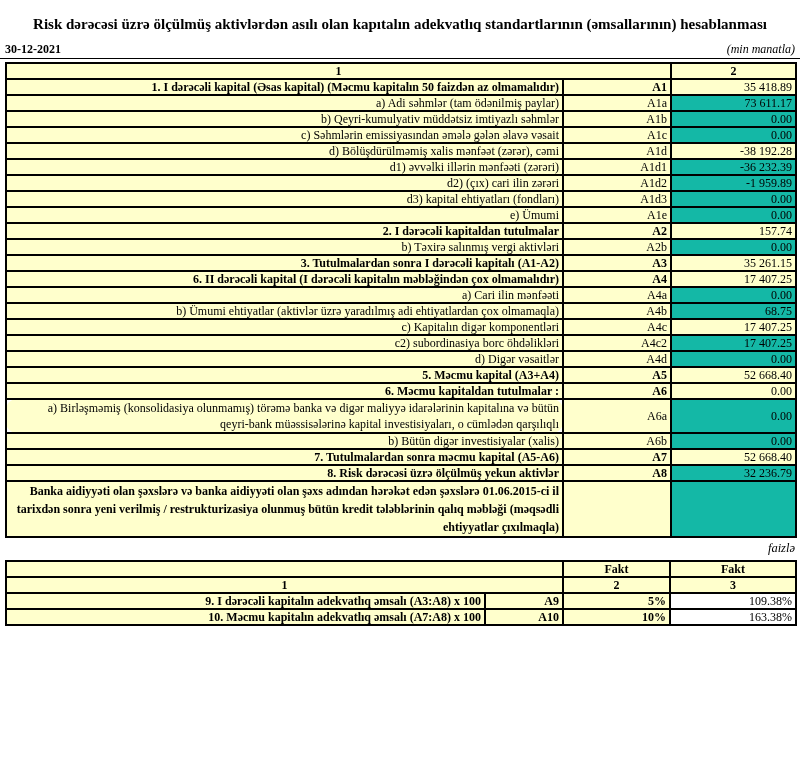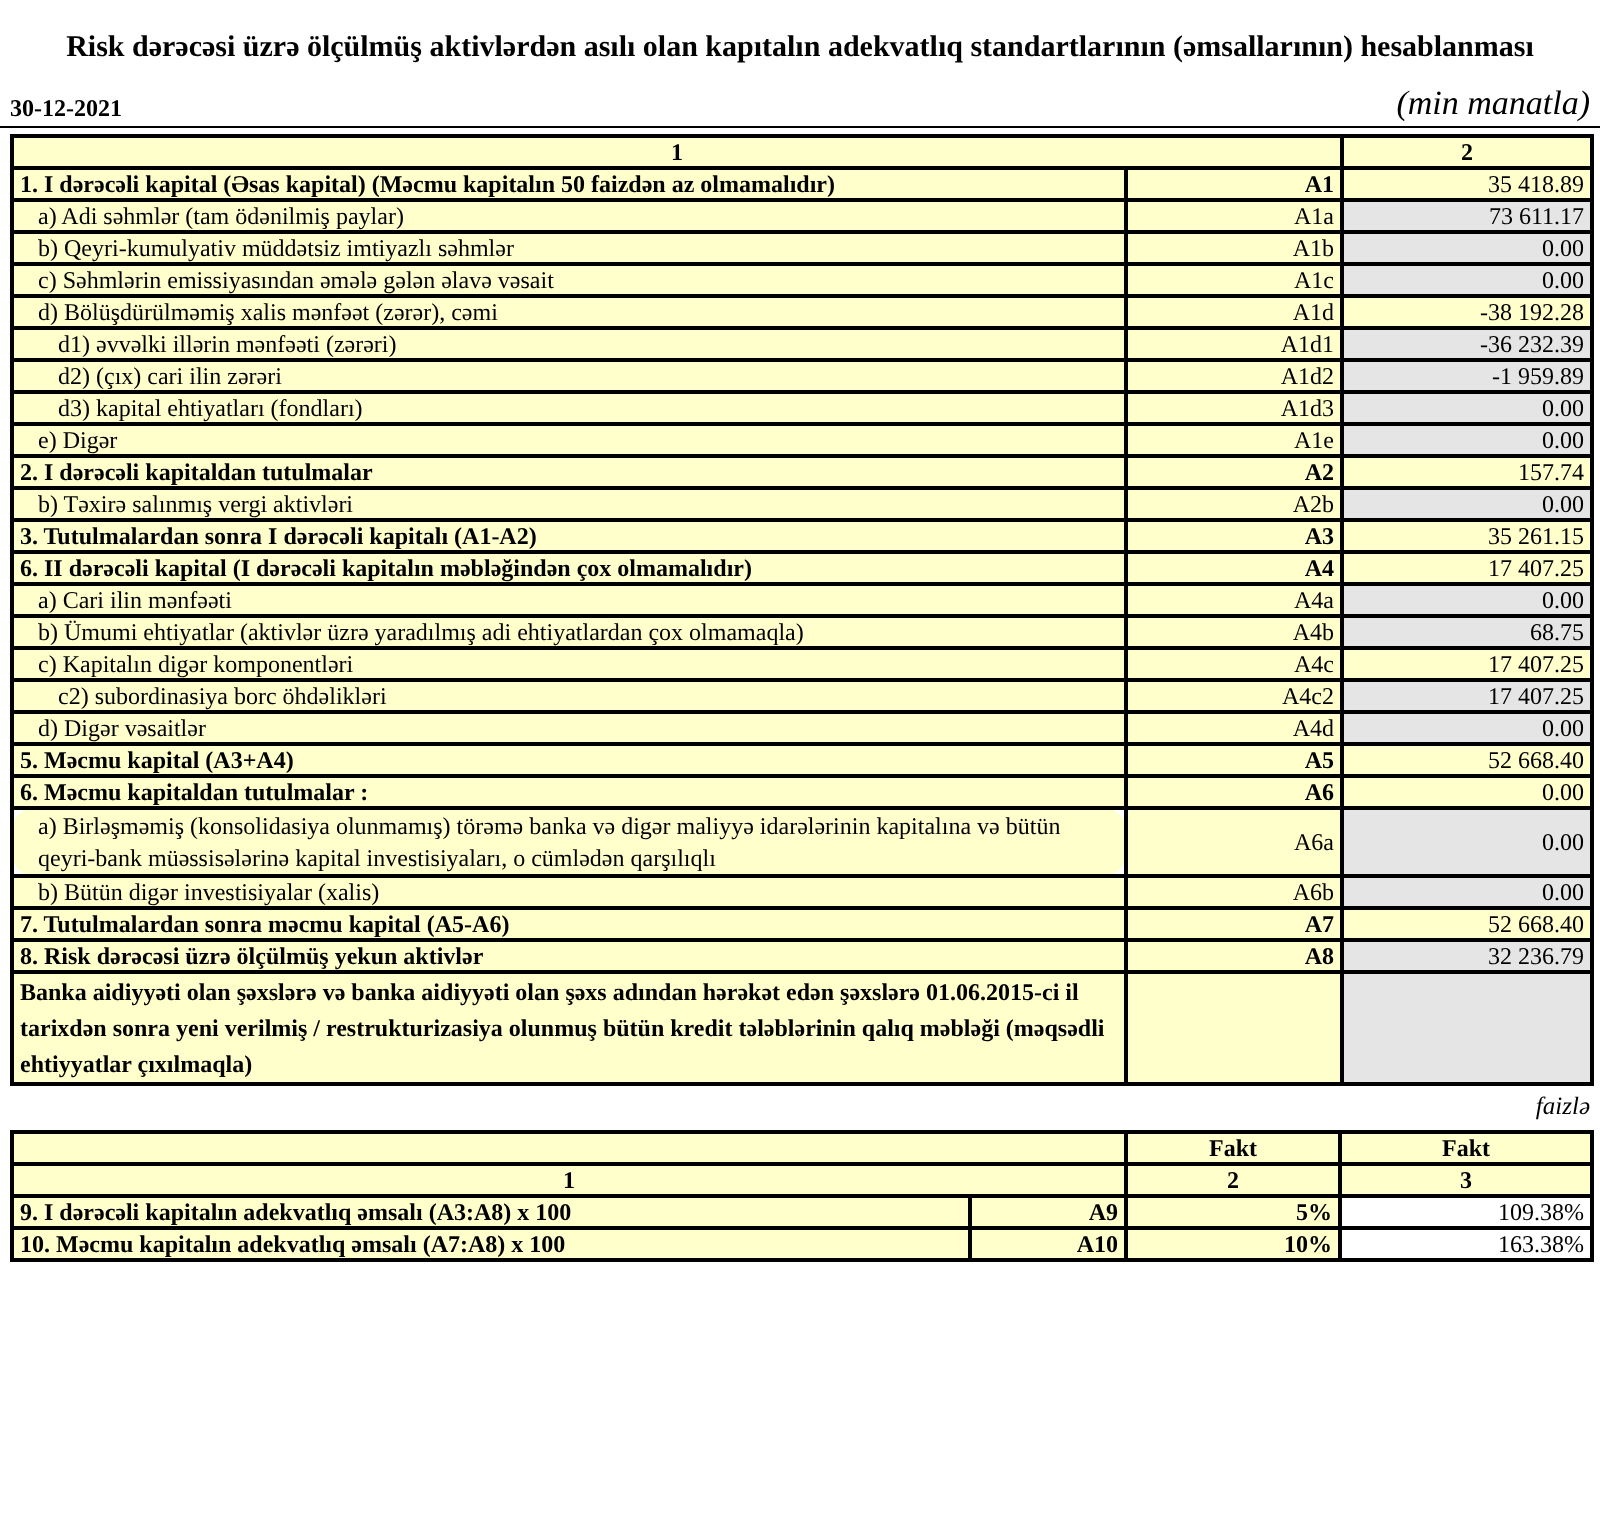--- a/index.html
+++ b/index.html
@@ -12,36 +12,36 @@
   }
   .title {
     text-align:center; font-weight:bold; font-size:15px; line-height:22px;
     margin:13px 28px 5px 28px;
   }
   .meta {
     display:flex; justify-content:space-between; align-items:flex-end;
     padding:2px 5px 1px 5px; border-bottom:1px solid var(--border);
   }
   .date { font-weight:bold; font-size:12px; }
-  .unit { font-style:italic; font-size:17px; }
+  .unit { font-style:italic; font-size:12px; }
   table {
     border-collapse:collapse; table-layout:fixed;
     width:790px; margin:3px 5px 0 5px;
   }
   td {
     border:2px solid var(--border); background:var(--yellow);
     font-size:12px; line-height:14px; padding:0 3px; height:15px;
     overflow:hidden; white-space:nowrap; vertical-align:middle;
   }
   td.hc { text-align:center; font-weight:bold; }
-  td.label { text-align:left; }
+  td.label { text-align:right; }
   td.label.i1 { padding-left:12px; }
   td.label.i2 { padding-left:22px; }
   td.code { text-align:right; }
-  td.val { text-align:right; background:#e5e5e5; }
+  td.val { text-align:right; background:#14b8a6; }
   td.val.y { background:var(--yellow); }
   tr.b td.label, tr.b td.code { font-weight:bold; }
   tr.tall td { height:34px; }
   tr.tall td.label { white-space:normal; line-height:16px;border-radius:11px; }
   tr.note td { height:54px; }
   tr.note td.label { white-space:normal; line-height:18px; font-weight:bold; }
   .pct {
     text-align:right; font-style:italic; font-size:12.5px;
     padding:3px 5px 1px 22px;
   }
@@ -108,21 +108,21 @@
           <td class="label i2">d2) (çıx) cari ilin zərəri</td>
           <td class="code">A1d2</td>
           <td class="val">-1 959.89</td>
         </tr>
         <tr class="">
           <td class="label i2">d3) kapital ehtiyatları (fondları)</td>
           <td class="code">A1d3</td>
           <td class="val">0.00</td>
         </tr>
         <tr class="">
-          <td class="label i1">e) Digər</td>
+          <td class="label i1">e) Ümumi</td>
           <td class="code">A1e</td>
           <td class="val">0.00</td>
         </tr>
         <tr class="b ">
           <td class="label i0">2. I dərəcəli kapitaldan  tutulmalar</td>
           <td class="code">A2</td>
           <td class="val y">157.74</td>
         </tr>
         <tr class="">
           <td class="label i1">b) Təxirə salınmış vergi aktivləri</td>

